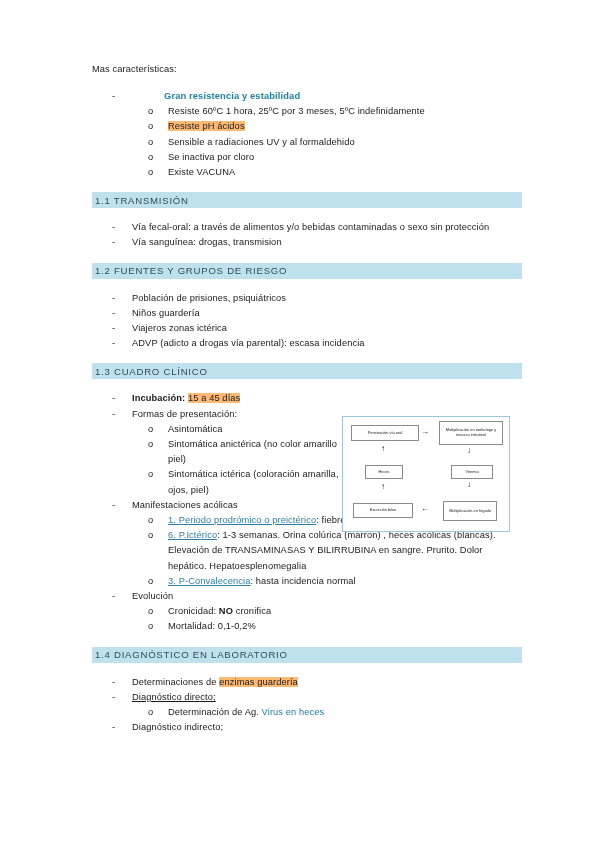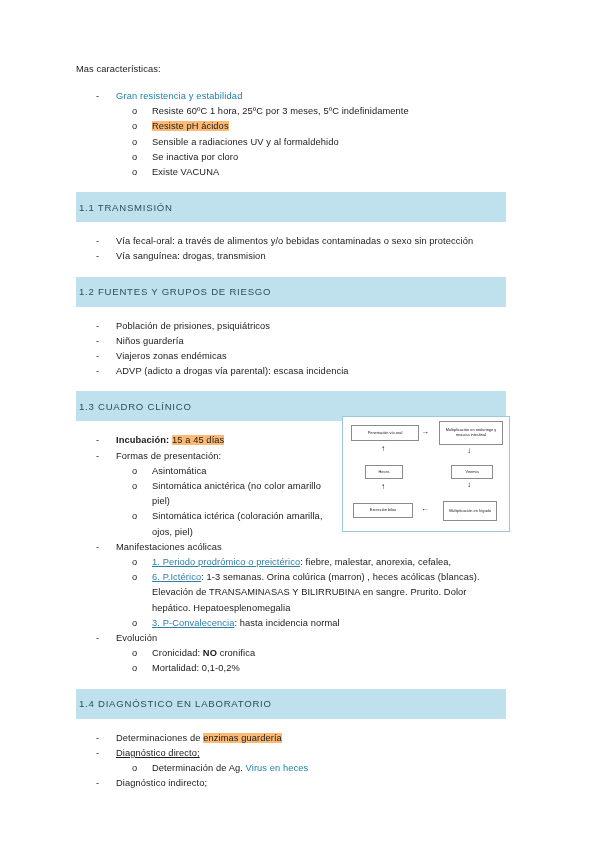--- a/index.html
+++ b/index.html
@@ -14,21 +14,21 @@
   .page {
     position: relative;
     width: 599px;
     height: 848px;
     background: #ffffff;
     overflow: hidden;
     box-sizing: border-box;
   }
   .content {
     position: absolute;
-    left: 76px;
+    left: 92px;
     top: 62px;
     width: 430px;
   }
 
   
   .para {
     font-size: 9.3px;
     line-height: 15px;
     letter-spacing: 0.1px;
     margin: 0;
@@ -55,38 +55,39 @@
     position: absolute;
     font-size: 9.3px;
     line-height: 15.2px;
   }
   .dash-mk { left: 20px; }
   .circ-mk { left: 56px; font-size: 8.4px; }
 
   
   .sec {
     background: #bfe1ee;
-    height: 30px;
+    height: 16px;
     width: 430px;
     box-sizing: border-box;
     display: flex;
     align-items: center;
     padding-left: 3px;
   }
   .sec-label {
     font-size: 9.6px;
     letter-spacing: 0.75px;
     color: #2e4d5c;
   }
 
   
   .blue-bold {
     color: #1f7fa8;
-    font-weight: normal;
+    font-weight: bold;
     letter-spacing: 0.15px;
+    margin-left: 32px;
   }
   .blue-link {
     color: #2e7fa8;
     text-decoration: underline;
   }
   .blue-strong {
     color: #1f7fa8;
     font-weight: normal;
   }
   .hl { background: #fdba74; }
@@ -212,21 +213,21 @@
     <div class="lvl1">
       <div class="mk">
           <span class="dash-mk">-</span>
         </div>
       <span>Niños guardería</span>
     </div>
     <div class="lvl1">
       <div class="mk">
           <span class="dash-mk">-</span>
         </div>
-      <span>Viajeros zonas endémicas</span>
+      <span>Viajeros zonas ictérica</span>
     </div>
     <div class="lvl1">
       <div class="mk">
           <span class="dash-mk">-</span>
         </div>
       <span>ADVP (adicto a drogas vía parental): escasa incidencia</span>
     </div>
 
     <div class="spacer-12"></div>
 

